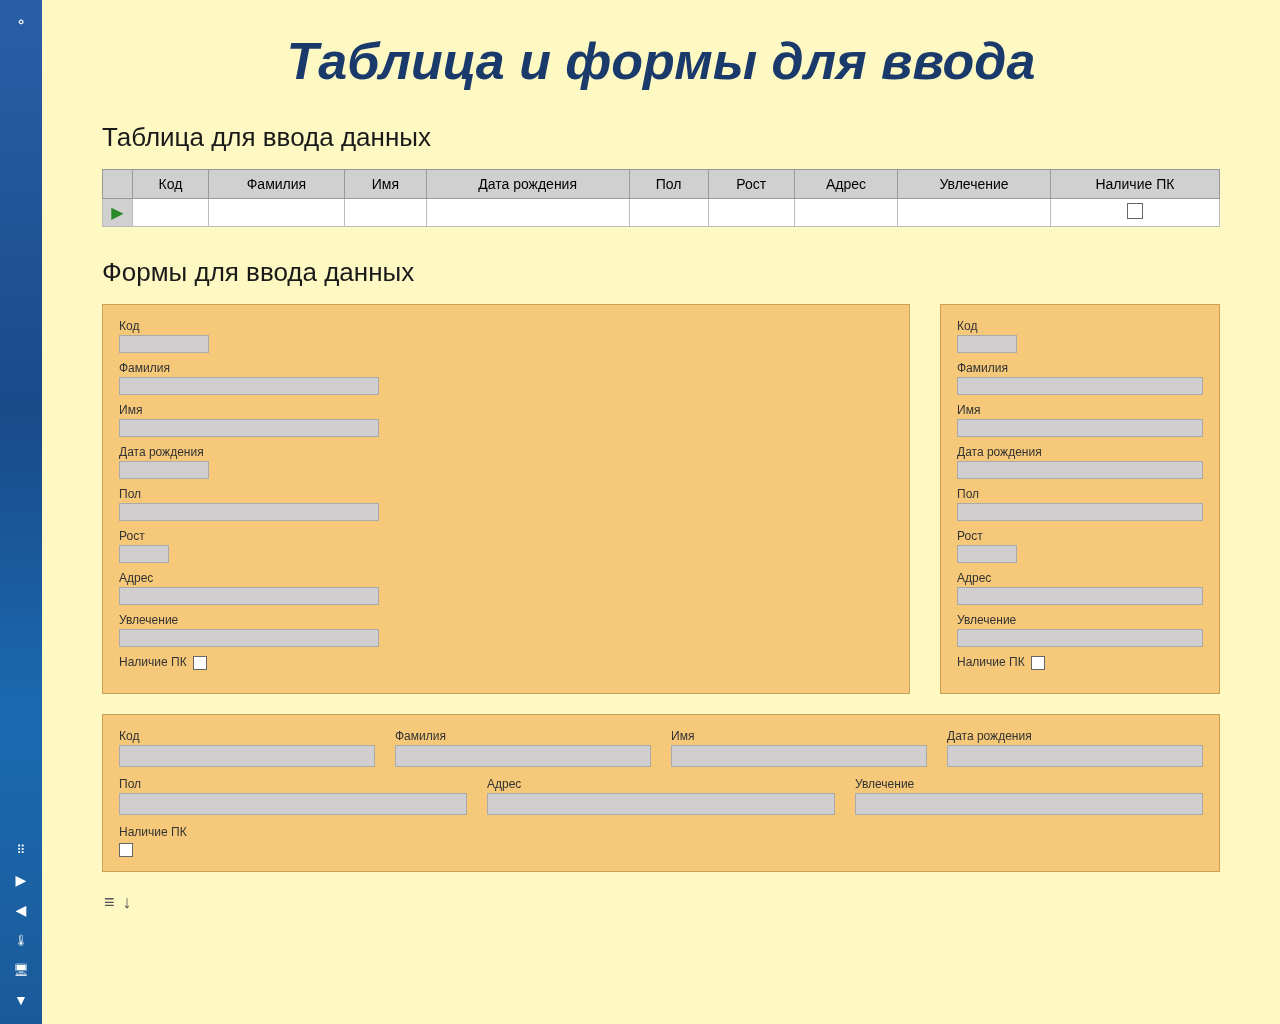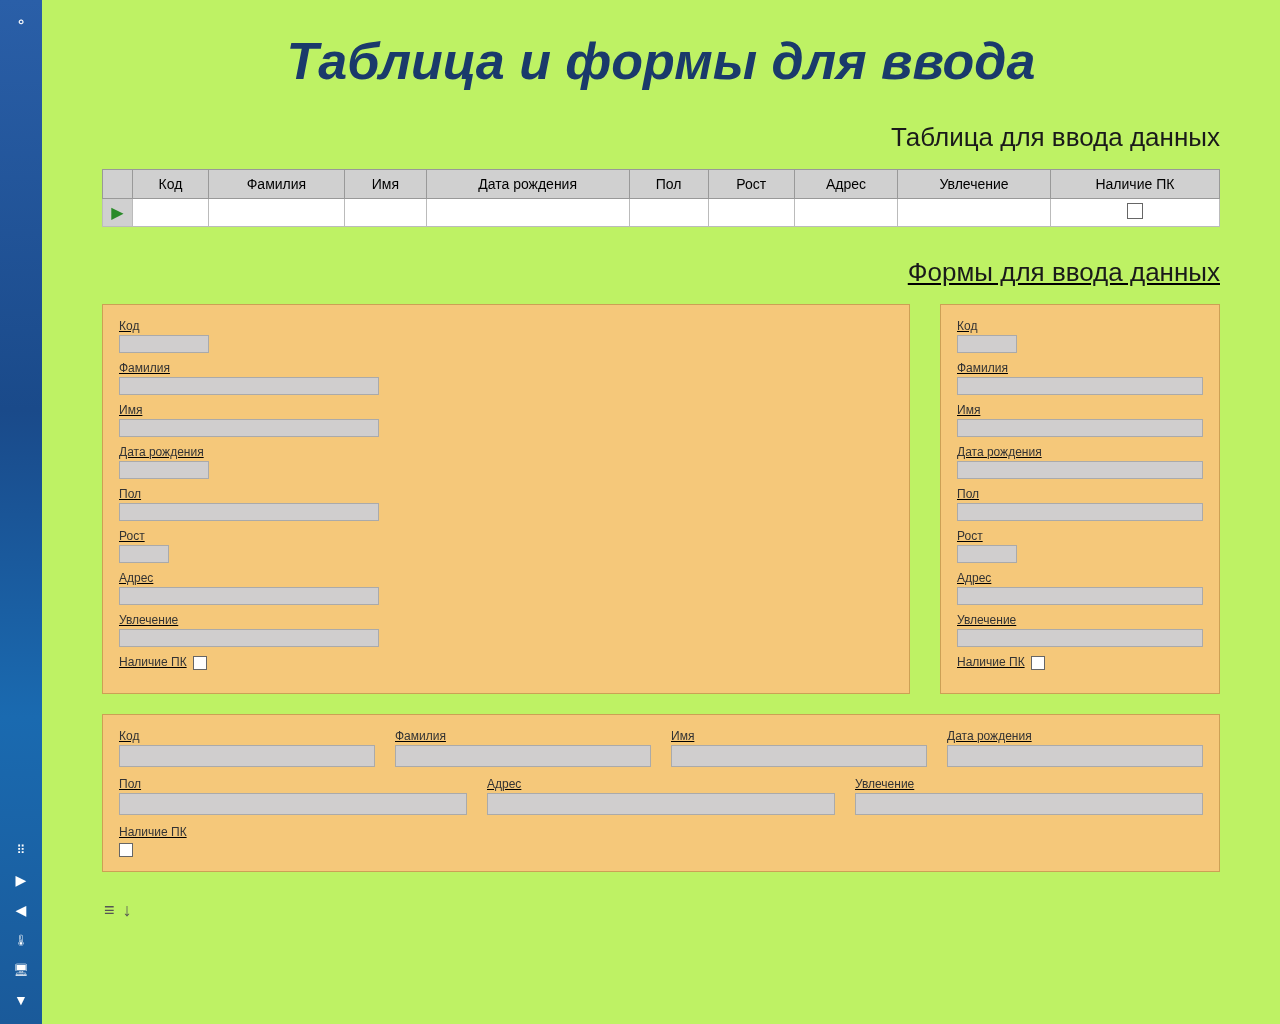--- a/index.html
+++ b/index.html
@@ -30,42 +30,42 @@
       align-items: center;
       justify-content: center;
       color: white;
       font-size: 14px;
       cursor: pointer;
     }
 
     
     .main {
       flex: 1;
-      background: #bef264;
+      background: #fef9c3;
       padding: 30px 60px 20px 60px;
       overflow-y: auto;
     }
 
     
     .page-title {
       font-size: 52px;
       font-weight: bold;
       color: #1a3a6b;
       text-align: center;
       font-style: italic;
       line-height: 1.2;
       margin-bottom: 30px;
     }
 
     
     .section-title {
       font-size: 26px;
       font-weight: normal;
       color: #1a1a1a;
-      text-align: right;
+      text-align: left;
       margin-bottom: 16px;
     }
 
     
     .table-section {
       margin-bottom: 30px;
     }
 
     .db-table {
       width: 100%;
@@ -102,22 +102,21 @@
     .table-checkbox {
       width: 16px;
       height: 16px;
       border: 1px solid #666;
       background: white;
       display: inline-block;
     }
 
     
     .forms-section {
-      margin-bottom: 28px;
-      text-decoration: underline;
+      margin-bottom: 20px;
     }
     .forms-row {
       display: flex;
       gap: 30px;
       margin-bottom: 20px;
     }
 
     
     .form-card {
       background: #f5c87a;

